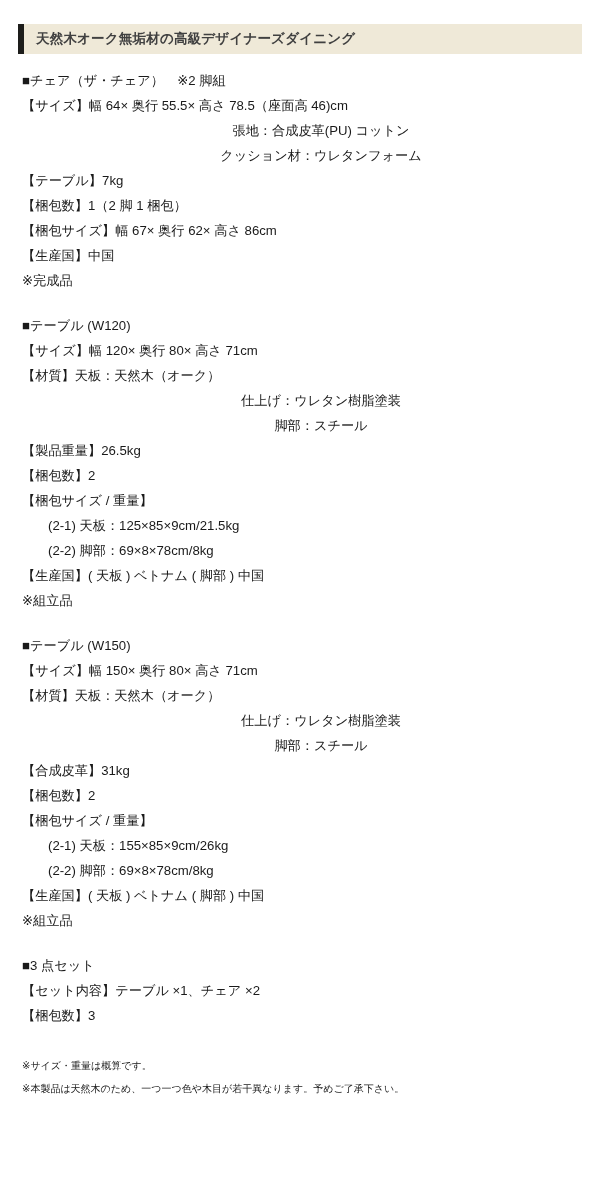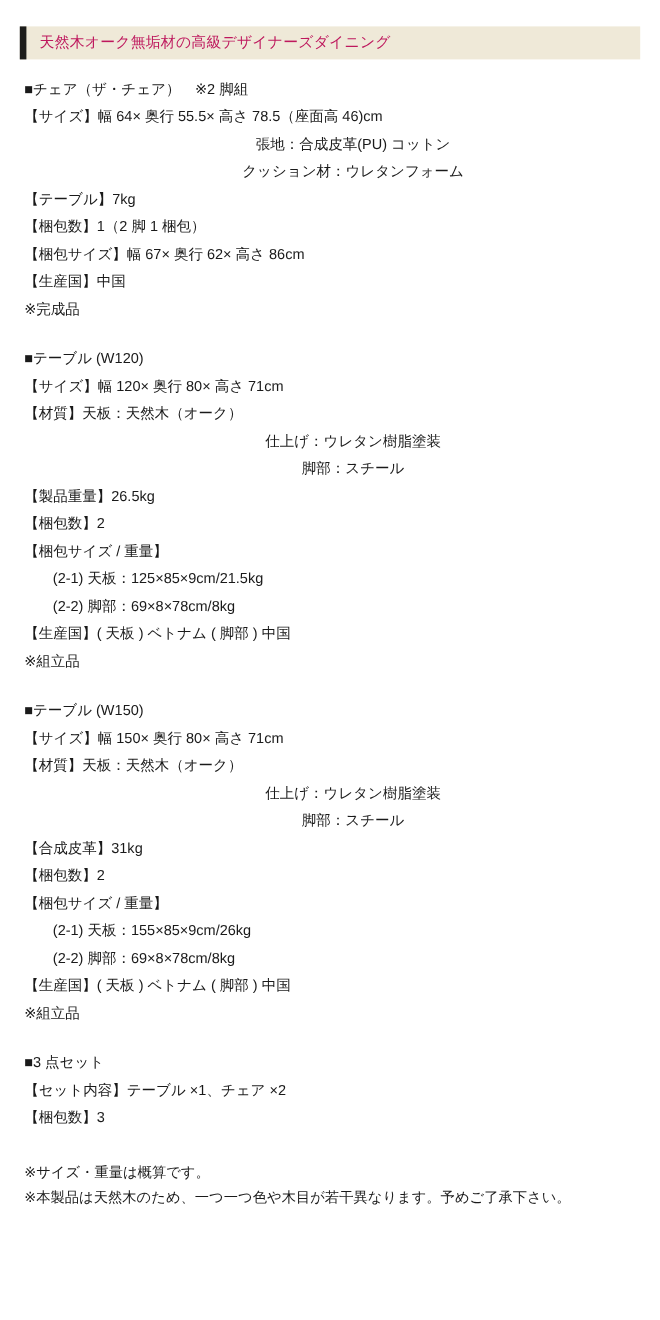--- a/index.html
+++ b/index.html
@@ -37,22 +37,22 @@
     background: #efe9d8;
     border-left: 6px solid #1d1d1b;
     box-sizing: border-box;
     height: 30px;
     display: flex;
     align-items: center;
     padding-left: 12px;
   }
   .title-bar .title-text {
     font-size: 13.5px;
-    font-weight: normal;
-    color: #be185d;
+    font-weight: bold;
+    color: #404040;
     letter-spacing: 0.2px;
     line-height: 1;
   }
   .content {
     padding: 14px 22px 0 22px;
     box-sizing: border-box;
   }
   .block {
     margin-bottom: 0;
   }
@@ -72,21 +72,21 @@
     padding-left: 42px;
     text-align: center;
   }
   .line.indent2 {
     padding-left: 26px;
   }
   .notes {
     margin-top: 26px;
   }
   .notes .line {
-    font-size: 13px;
+    font-size: 10px;
     line-height: 23px;
   }
 </style>
 </head>
 <body>
 
 <div class="page">
 
   <div class="top-rule"></div>
 

